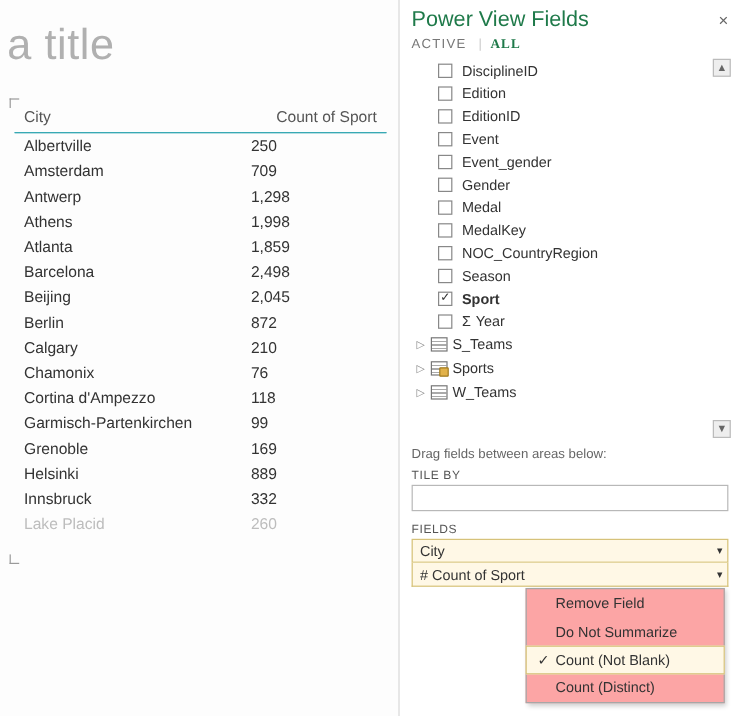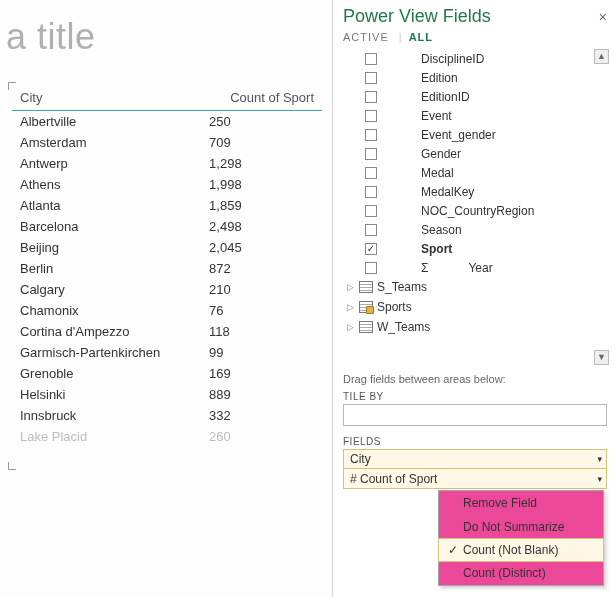--- a/index.html
+++ b/index.html
@@ -101,33 +101,32 @@
   .pane-title {
     font-size: 18px;
     font-weight: 400;
     color: #1f7a4a;
     font-family: "Segoe UI Light","Segoe UI",sans-serif;
   }
   .close-x { color:#666; font-size:14px; cursor:default;}
   .tabs { margin-top:2px; font-size:11px; letter-spacing:1px;}
   .tabs span { display:inline-block; padding:2px 8px 4px 0; color:#777;}
   .tabs span.sep { color:#ccc; padding:0 2px;}
-  .tabs span.active { color:#1f7a4a; font-weight:600;}
+  .tabs span.active { color:#1f7a4a; font-weight:600;font-family:Liberation Serif, serif;}
   .field-scroll {
     position: relative;
     height: 316px;
     margin-top: 2px;
   }
   .field-list {
     padding-left: 22px;
   }
   .field-item {
     display:flex; align-items:center;
     height: 19px;
-    gap: 36px;
   }
   .field-item .cb {
     width:12px; height:12px;
     border:1px solid #888;
     margin-right:8px;
     display:flex; align-items:center; justify-content:center;
     font-size:10px; line-height:10px;
   }
   .field-item.checked .lbl { font-weight:700; }
   .field-item .lbl { font-size:12px; color:#333;}
@@ -173,21 +172,21 @@
     padding:0 4px 0 6px;
     font-size:12px;
   }
   .fieldwell-item:first-child { border-top:1px solid #d6c27a;}
   .fieldwell-item .dd { font-size:9px; color:#333;}
 
   .context-menu {
     position:absolute;
     left: 438px; top: 490px;
     width: 166px;
-    background:#ec4899;
+    background:#fca5a5;
     border:1px solid #a7a7a7;
     box-shadow: 2px 2px 4px rgba(0,0,0,0.2);
     z-index: 10;
   }
   .context-item {
     display:flex; align-items:center;
     height:24px;
     padding:0 8px 0 4px;
     font-size:12px;
   }

